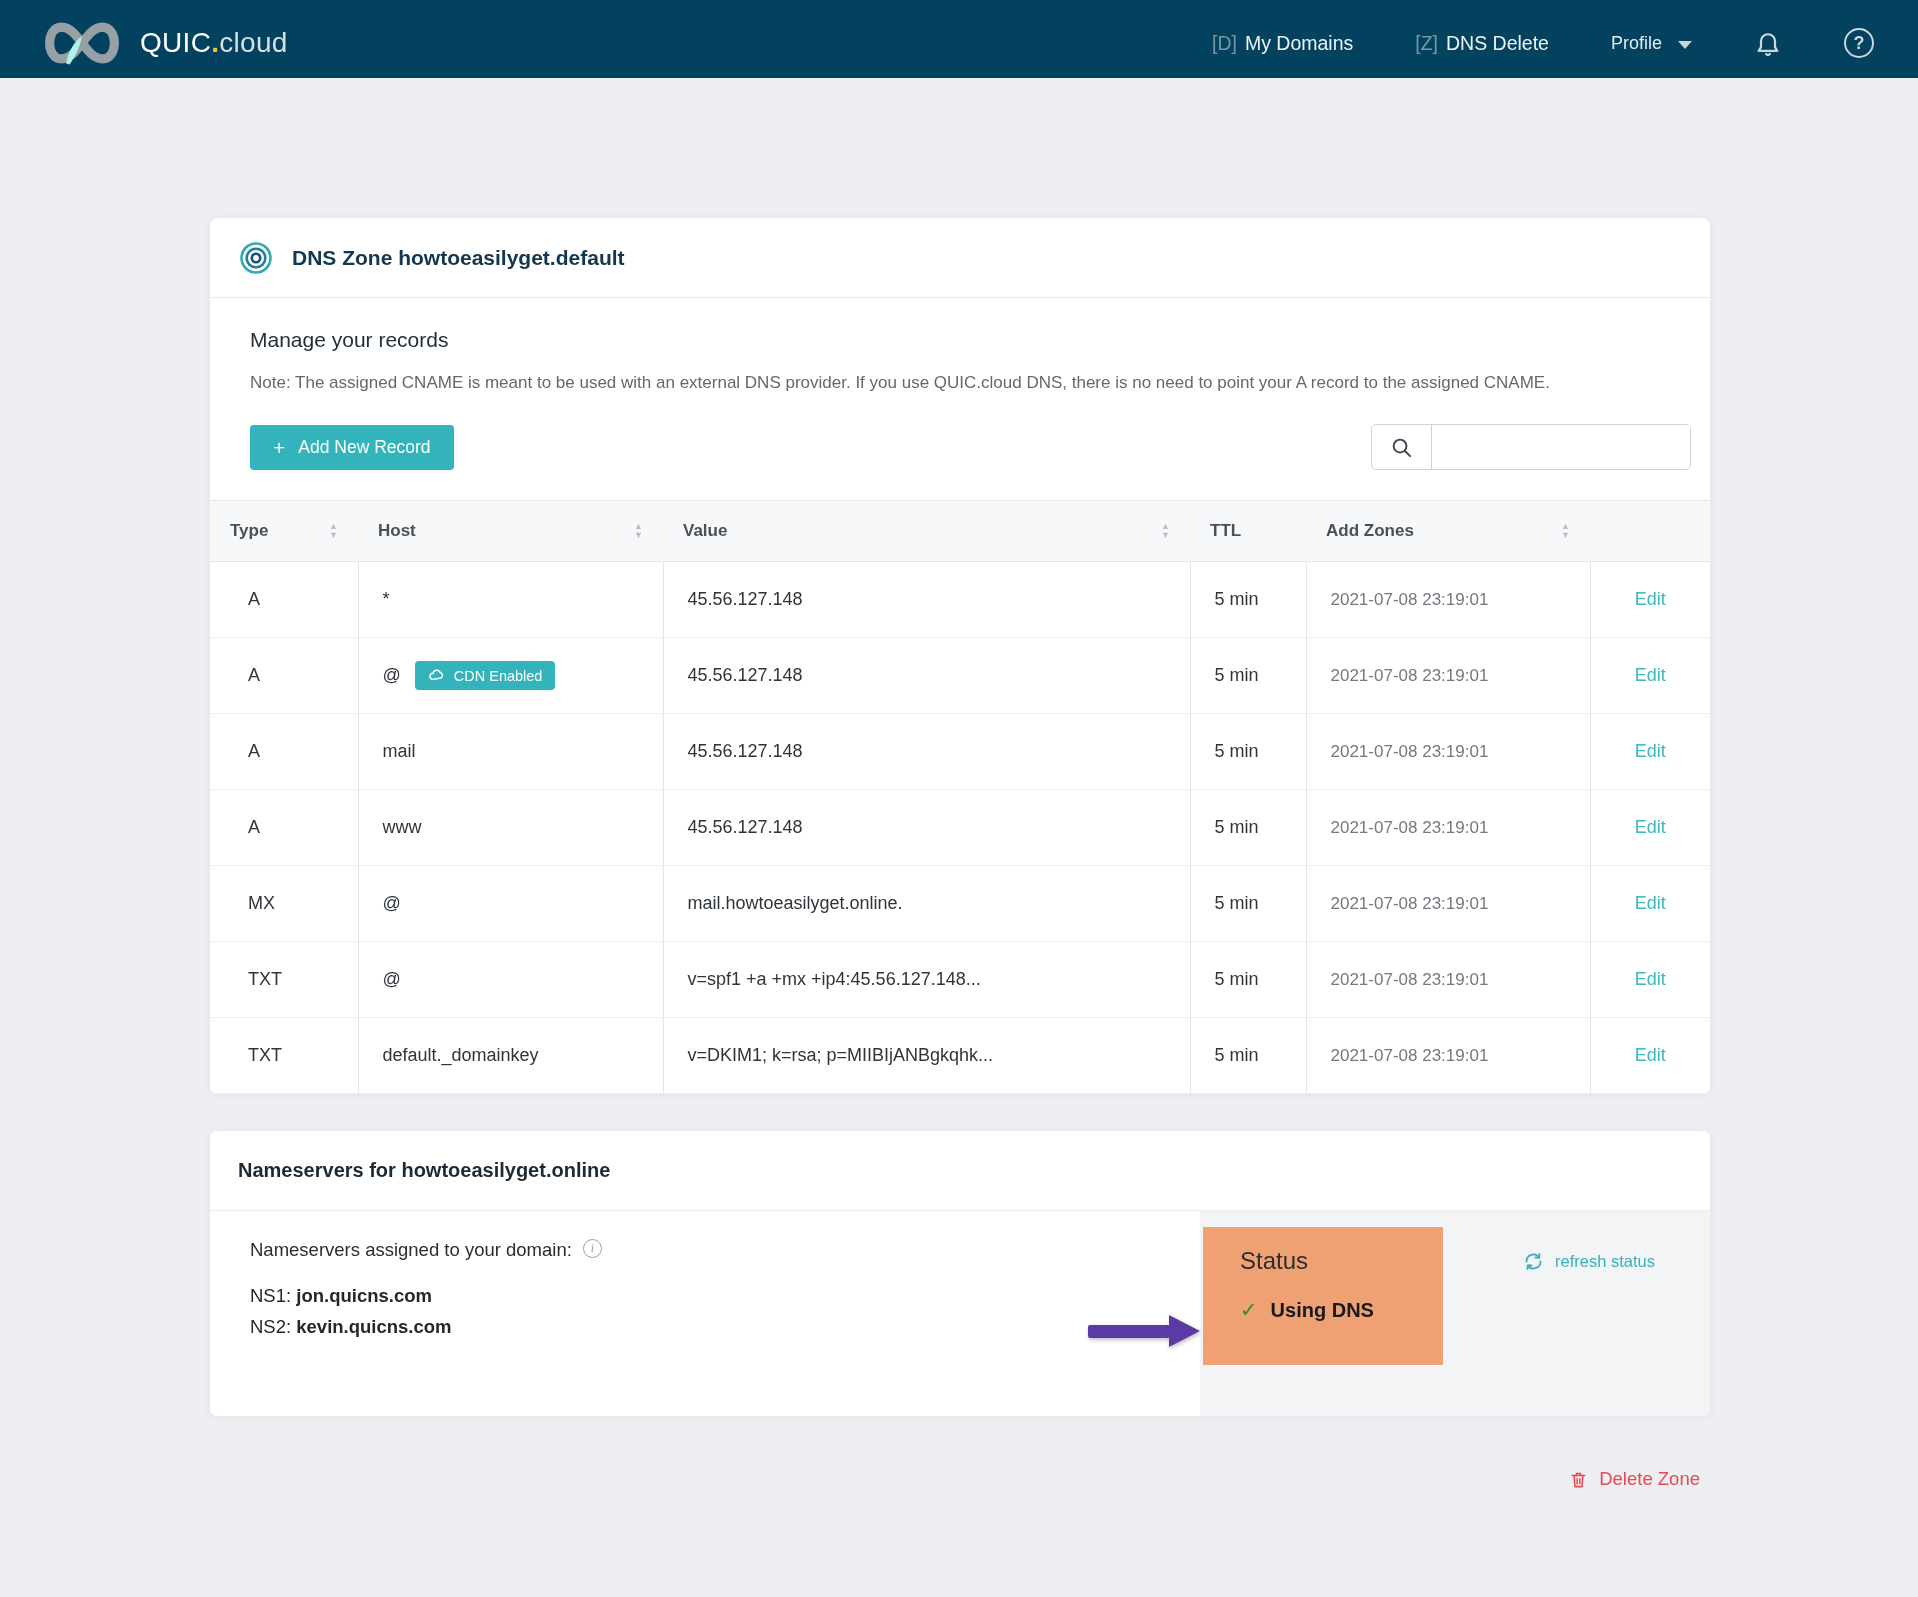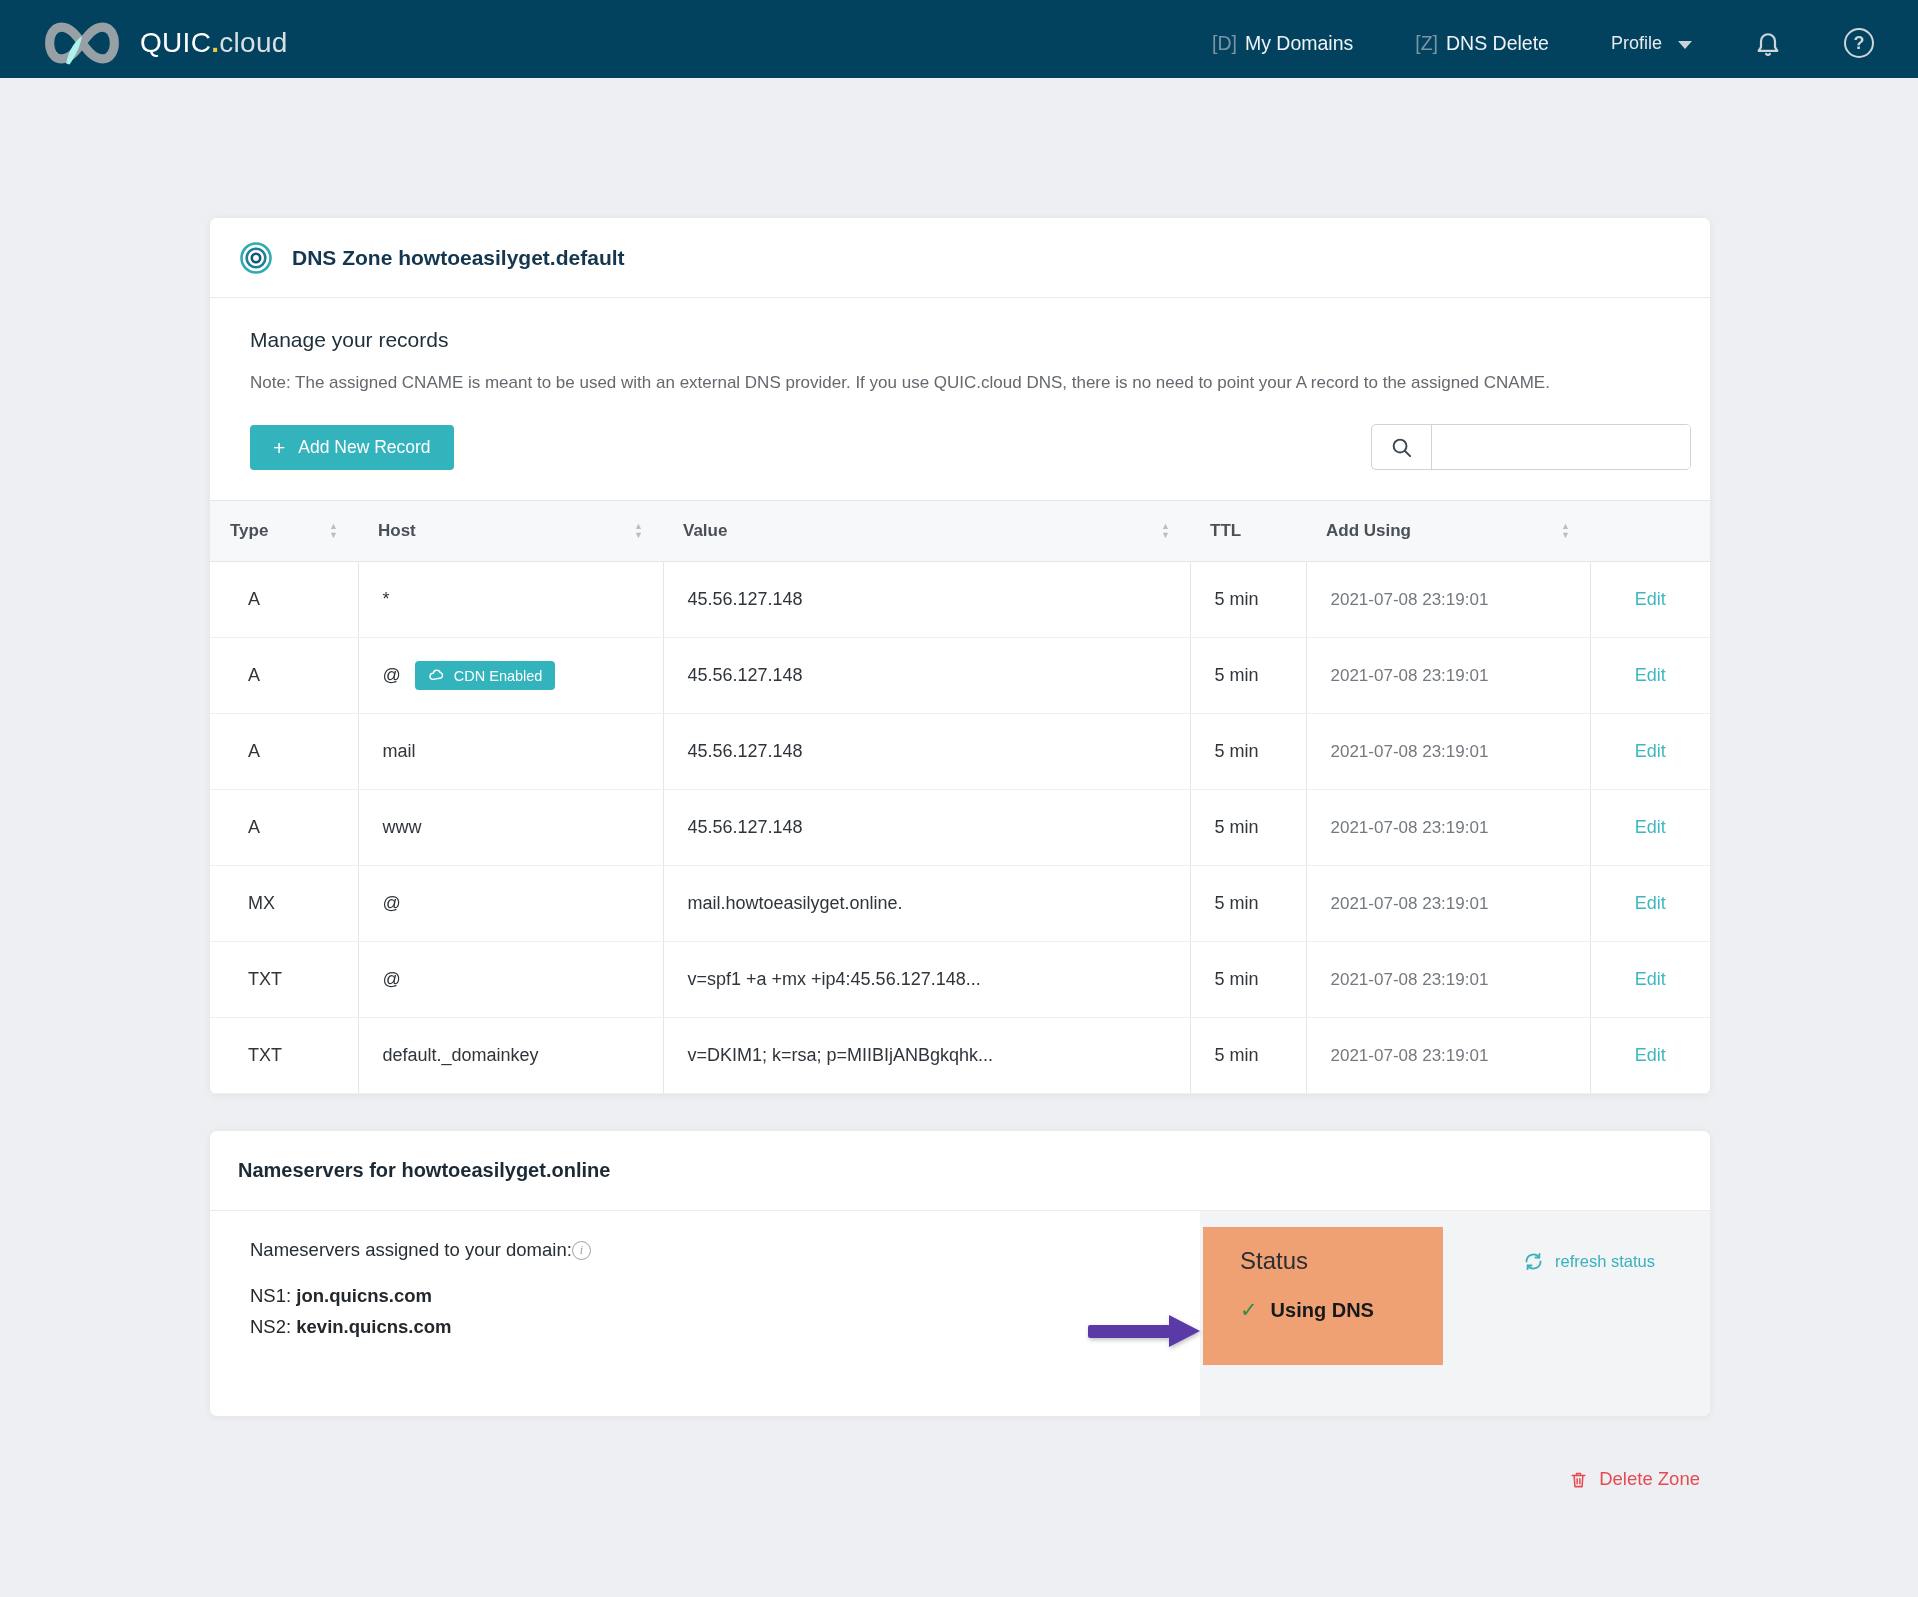--- a/index.html
+++ b/index.html
@@ -79,21 +79,21 @@
   .host-wrap { display:flex; align-items:center; gap:14px; }
   .badge {
     display:inline-flex; align-items:center; gap:9px;
     background:#33b4bd; color:#fff; font-size:14.5px;
     padding:6px 13px; border-radius:4px; white-space:nowrap;
   }
   
   .ns-card { margin-top:37px; }
   .ns-body { position:relative; height:205px; padding:28px 40px; }
   .gray-panel { position:absolute; top:0; right:0; bottom:0; width:510px; background:#f3f4f6; border-radius:0 0 7px 0; }
-  .assigned-line { display:flex; align-items:center; font-size:18.5px; color:#272e34; }
+  .assigned-line { display:flex; align-items:flex-start; gap:11px; font-size:18.5px; color:#272e34; }
   .info-circle {
     width:19px; height:19px; border:1.6px solid #9aa1a7; border-radius:50%;
     display:inline-flex; align-items:center; justify-content:center;
     color:#9aa1a7; font-size:12px; font-family:"Liberation Serif","DejaVu Serif",serif; font-style:italic;
   }
   .ns-line { margin-top:24px; font-size:18.5px; color:#23282d; }
   .ns-line + .ns-line { margin-top:9px; }
   .ns-line b { font-weight:bold; }
   .status-box {
     position:absolute; left:993px; top:16px; width:240px; height:138px;
@@ -226,21 +226,21 @@
                 </span>
               </span>
           </th>
           <th>
             <span class="th-inner">
                 <span>TTL</span>
               </span>
           </th>
           <th>
             <span class="th-inner">
-                <span>Add Using</span>
+                <span>Add Zones</span>
             <span class="sort">
                   <span>▲</span>
                   <span>▼</span>
                 </span>
               </span>
           </th>
           <th></th>
         </tr>
       </thead>
       <tbody>

